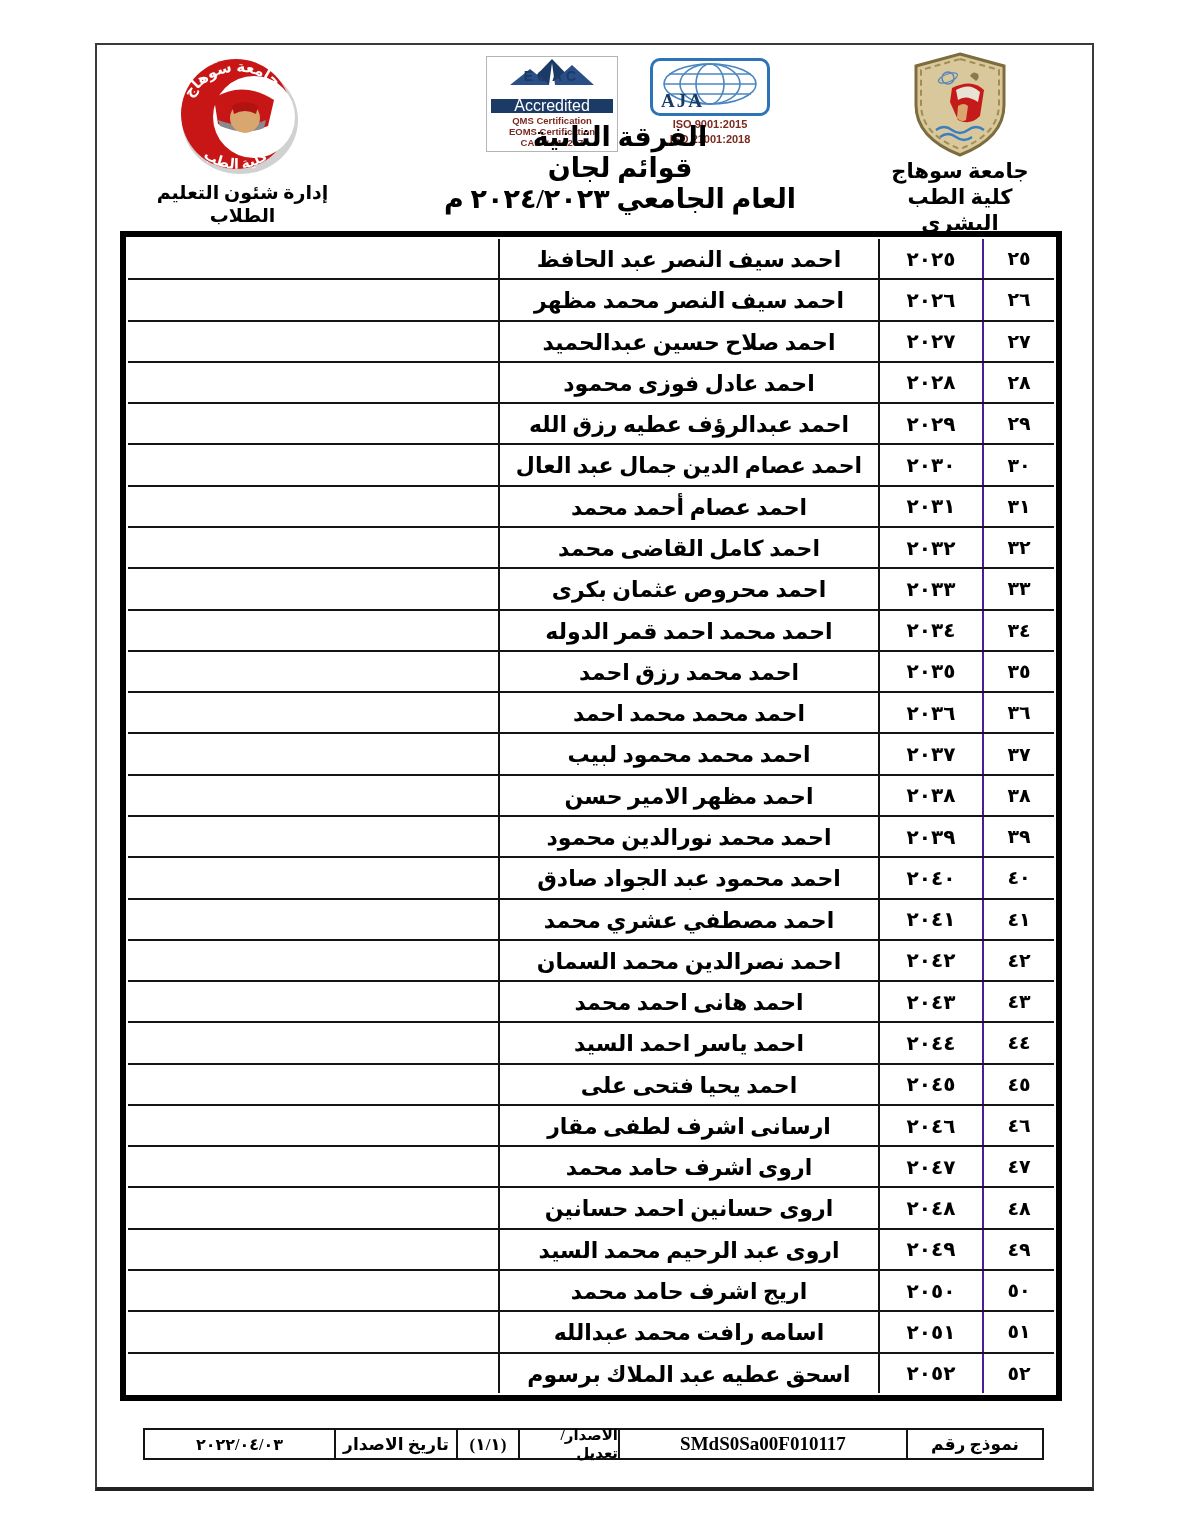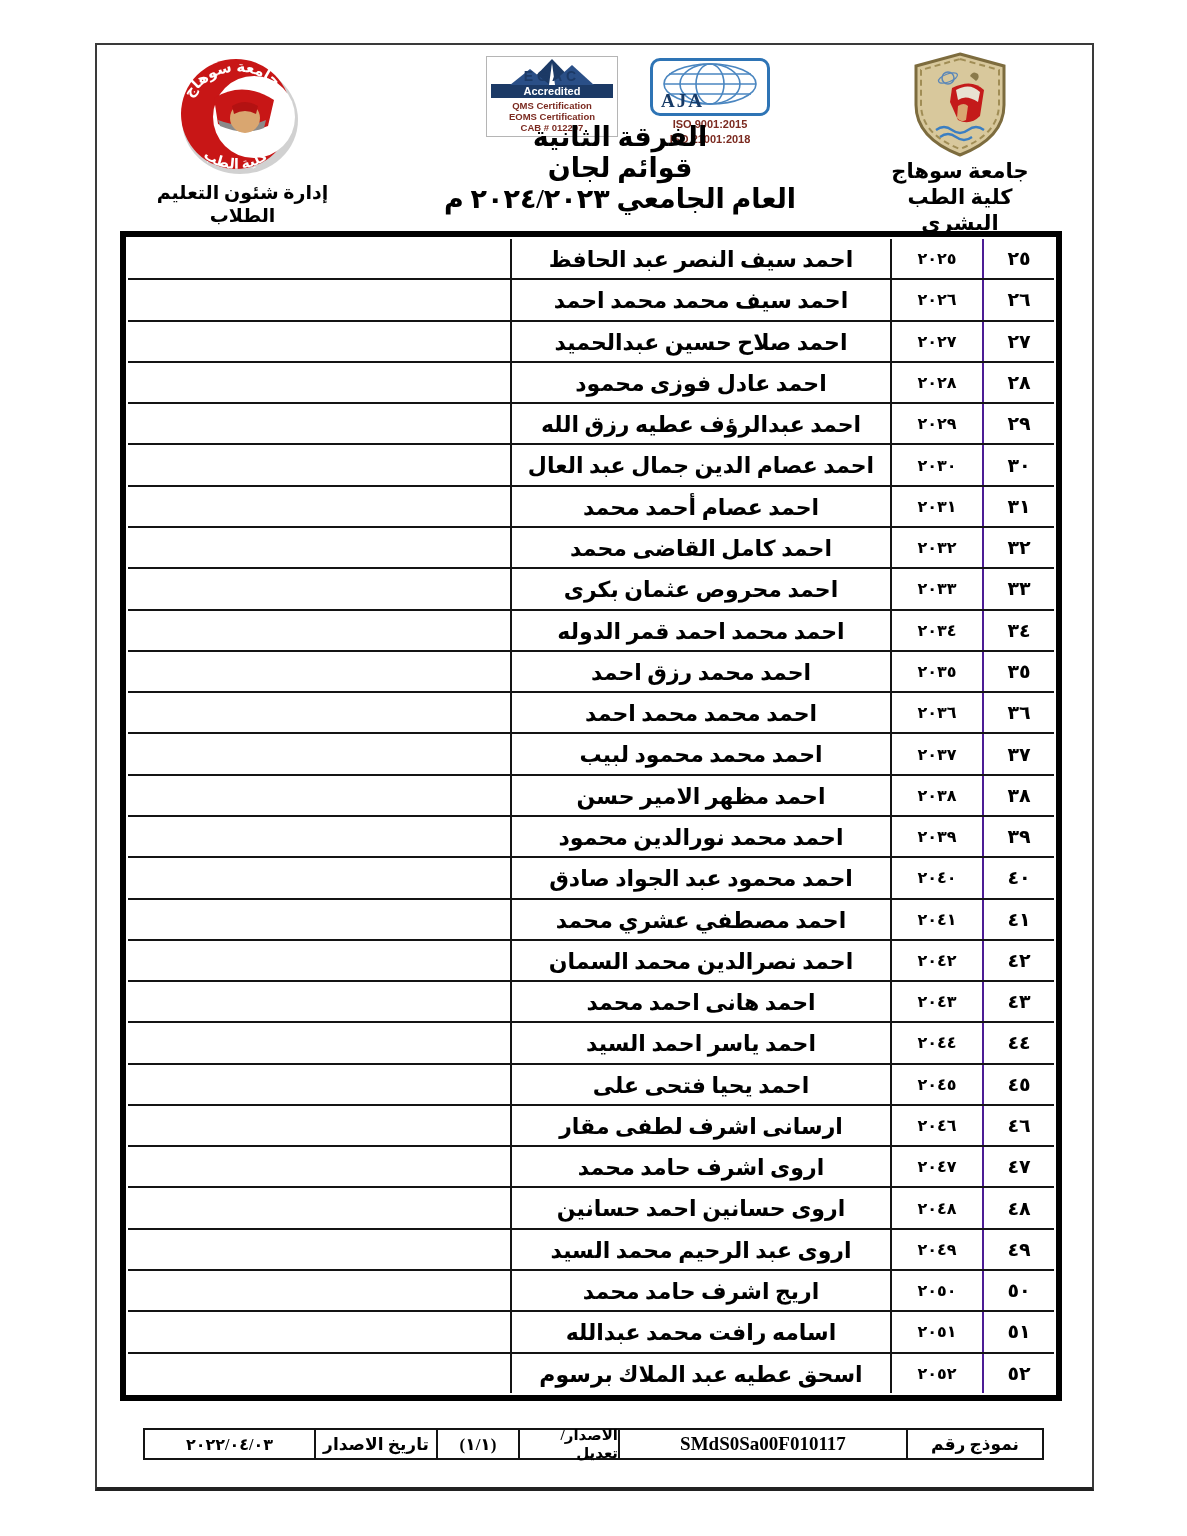--- a/index.html
+++ b/index.html
@@ -10,22 +10,22 @@
   .frame{position:absolute;left:95px;top:43px;width:995px;height:1442px;
          border:2px solid #3a3a3a;border-bottom:4px solid #222;}
 
   
   .crescent-logo{position:absolute;left:148px;top:54px;width:190px;height:124px;}
   .dept-text{position:absolute;left:130px;top:181px;width:225px;text-align:center;
              font-size:19px;font-weight:bold;}
 
   .egac-unit{position:absolute;left:486px;top:56px;width:132px;border:1px solid #b5b5b5;
              background:#fff;text-align:center;padding:0 2px 3px;box-sizing:border-box;}
-  .egac-band{background:#1c3a66;color:#fff;font-size:11px;font-weight:bold;
-             font-family:"Liberation Sans","DejaVu Sans",sans-serif;line-height:14px;margin:1px 2px 2px;}
+  .egac-band{background:#1c3a66;color:#fff;font-size:16px;font-weight:normal;
+             font-family:"Liberation Sans","DejaVu Sans",sans-serif;line-height:14px;margin:16px 2px 2px;}
   .egac-name{color:#1c3a66;font-size:14px;font-weight:bold;letter-spacing:4px;
              font-family:"Liberation Sans","DejaVu Sans",sans-serif;line-height:14px;margin-top:-22px;}
   .cert-line{color:#7b2a20;font-size:9.5px;font-weight:bold;line-height:11px;
              font-family:"Liberation Sans","DejaVu Sans",sans-serif;}
 
   .aja-unit{position:absolute;left:650px;top:58px;width:120px;text-align:center;}
   .aja-box{border:3px solid #2e74b5;border-radius:10px;height:52px;position:relative;background:#fff;}
   .aja-name{position:absolute;left:8px;bottom:1px;color:#173a66;font-size:19px;font-weight:bold;
             font-family:"Liberation Serif","DejaVu Serif",serif;letter-spacing:2px;}
   .iso-line{color:#7b2a20;font-size:11px;font-weight:bold;line-height:13px;margin-top:2px;
@@ -40,22 +40,22 @@
 
   
   .roster{position:absolute;left:120px;top:231px;width:942px;height:1170px;
           border:6px solid #000;background:#fff;box-sizing:border-box;padding:2px;}
   .roster-body{display:flex;flex-direction:column;height:100%;}
   .trow{flex:1;display:flex;min-height:0;border-bottom:2px solid #141414;}
   .trow:last-child{border-bottom:none;}
   .cell{box-sizing:border-box;}
   .c-serial{width:72px;border-left:2px solid #4c1d95;display:flex;align-items:center;justify-content:center;
             font-size:19px;font-weight:bold;letter-spacing:5px;}
-  .c-id{width:92px;border-left:2px solid #141414;display:flex;align-items:center;justify-content:center;
-        font-size:16px;font-weight:bold;letter-spacing:5px;}
+  .c-id{width:104px;border-left:2px solid #141414;display:flex;align-items:center;justify-content:center;
+        font-size:20px;font-weight:bold;letter-spacing:5px;}
   .c-name{width:380px;border-left:2px solid #141414;overflow:hidden;text-align:center;
           font-size:22px;font-weight:bold;line-height:39px;padding:1px 8px 0;}
   .c-empty{flex:1;}
 
   
   .formbar{position:absolute;left:143px;top:1428px;width:901px;height:32px;
            border:2px solid #141414;box-sizing:border-box;display:flex;background:#fff;}
   .fcell{border-left:2px solid #141414;display:flex;align-items:center;justify-content:center;
          font-weight:bold;box-sizing:border-box;}
   .fcell:last-child{border-left:none;}
@@ -155,21 +155,21 @@
     <div class="trow">
       <div class="cell c-serial">٢٥</div>
       <div class="cell c-id">٢٠٢٥</div>
       <div class="cell c-name">احمد سيف النصر عبد الحافظ السمان</div>
       <div class="cell c-empty"></div>
     </div>
 
     <div class="trow">
       <div class="cell c-serial">٢٦</div>
       <div class="cell c-id">٢٠٢٦</div>
-      <div class="cell c-name">احمد سيف محمد محمد احمد</div>
+      <div class="cell c-name">احمد سيف النصر محمد مظهر</div>
       <div class="cell c-empty"></div>
     </div>
 
     <div class="trow">
       <div class="cell c-serial">٢٧</div>
       <div class="cell c-id">٢٠٢٧</div>
       <div class="cell c-name">احمد صلاح حسين عبدالحميد</div>
       <div class="cell c-empty"></div>
     </div>
 
@@ -347,18 +347,18 @@
       <div class="cell c-name">اسحق عطيه عبد الملاك برسوم</div>
       <div class="cell c-empty"></div>
     </div>
   </div>
   </div>
 
   <div class="formbar">
     <div class="fcell f-label" style="width:136px;">نموذج رقم</div>
     <div class="fcell f-code" style="width:288px;">SMdS0Sa00F010117</div>
     <div class="fcell f-label" style="width:100px;font-size:15px;">الاصدار/تعديل</div>
-    <div class="fcell f-label" style="width:82px;">(١/١)</div>
+    <div class="fcell f-label" style="width:62px;">(١/١)</div>
     <div class="fcell f-label" style="width:122px;">تاريخ الاصدار</div>
     <div class="fcell f-date" style="flex:1;">٢٠٢٢/٠٤/٠٣</div>
   </div>
 
 </div>
 
 </body></html>

